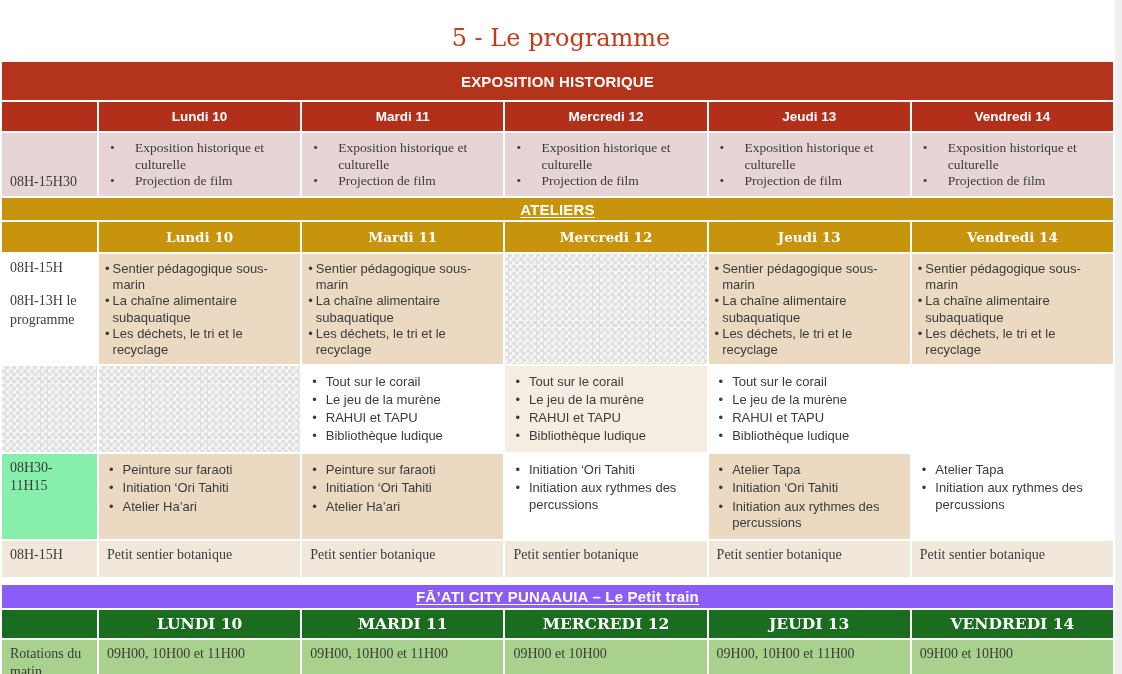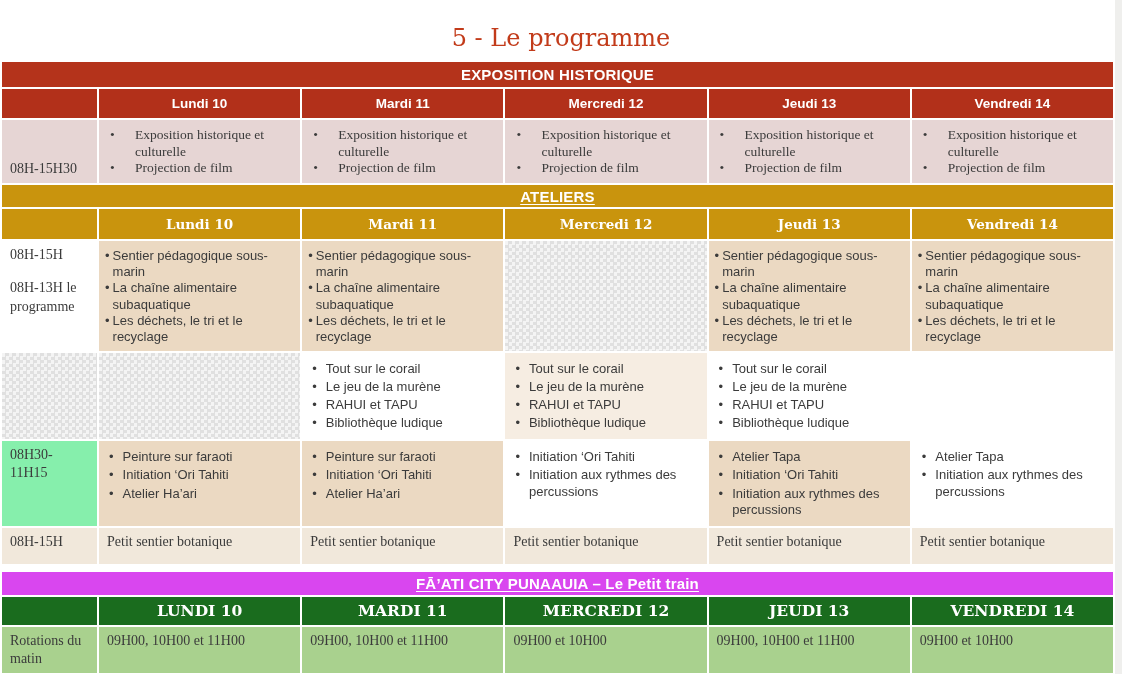--- a/index.html
+++ b/index.html
@@ -36,21 +36,21 @@
   .norm .b{margin-right:9px;margin-left:1px;}
   .norm .bl{margin-bottom:2px;}
   .hatch{background:conic-gradient(#E0E0E0 0 25%,#F4F4F4 0 50%,#E0E0E0 0 75%,#F4F4F4 0) 0 0/7px 7px;}
 </style>
 </head>
 <body>
 
 <div id="slide">
   <div class="page-title">5 - Le programme</div>
   <div id="tables">
-      <div class="section-bar" style="background: rgb(180, 51, 27); height: 25px;">
+      <div class="section-bar" style="background: rgb(180, 51, 27); height: 38px;">
         <span class="section-title">EXPOSITION HISTORIQUE</span>
       </div>
       <div class="grid day-row day-sans" style="height: 29px;">
         <div class="cell day-cell" style="background: rgb(178, 48, 26);"></div>
         <div class="cell day-cell" style="background: rgb(178, 48, 26);">Lundi 10</div>
         <div class="cell day-cell" style="background: rgb(178, 48, 26);">Mardi 11</div>
         <div class="cell day-cell" style="background: rgb(178, 48, 26);">Mercredi 12</div>
         <div class="cell day-cell" style="background: rgb(178, 48, 26);">Jeudi 13</div>
         <div class="cell day-cell" style="background: rgb(178, 48, 26);">Vendredi 14</div>
       </div>
@@ -314,21 +314,21 @@
         <div class="cell time-cell" style="background: rgb(241, 232, 219);">
           <div>08H-15H</div>
         </div>
         <div class="cell text-cell" style="background: rgb(241, 232, 219);">Petit sentier botanique</div>
         <div class="cell text-cell" style="background: rgb(241, 232, 219);">Petit sentier botanique</div>
         <div class="cell text-cell" style="background: rgb(241, 232, 219);">Petit sentier botanique</div>
         <div class="cell text-cell" style="background: rgb(241, 232, 219);">Petit sentier botanique</div>
         <div class="cell text-cell" style="background: rgb(241, 232, 219);">Petit sentier botanique</div>
       </div>
       <div style="height: 6px;"></div>
-      <div class="section-bar" style="background: #d946ef; height: 23px;">
+      <div class="section-bar" style="background: #8b5cf6; height: 23px;">
         <span class="section-title ul">FĀ’ATI CITY PUNAAUIA – Le Petit train</span>
       </div>
       <div class="grid day-row day-serif-lg" style="height: 28px;">
         <div class="cell day-cell" style="background: rgb(26, 108, 30);"></div>
         <div class="cell day-cell" style="background: rgb(26, 108, 30);">LUNDI 10</div>
         <div class="cell day-cell" style="background: rgb(26, 108, 30);">MARDI 11</div>
         <div class="cell day-cell" style="background: rgb(26, 108, 30);">MERCREDI 12</div>
         <div class="cell day-cell" style="background: rgb(26, 108, 30);">JEUDI 13</div>
         <div class="cell day-cell" style="background: rgb(26, 108, 30);">VENDREDI 14</div>
       </div>

